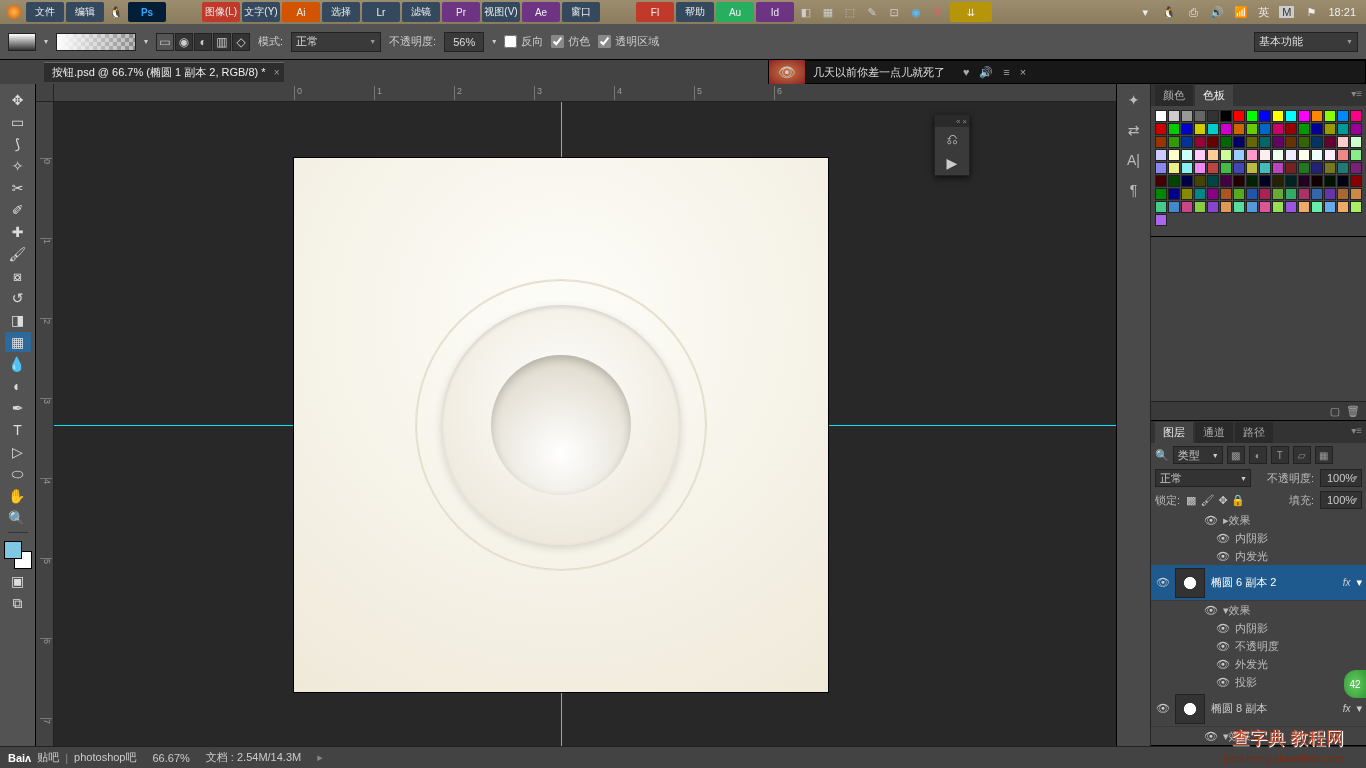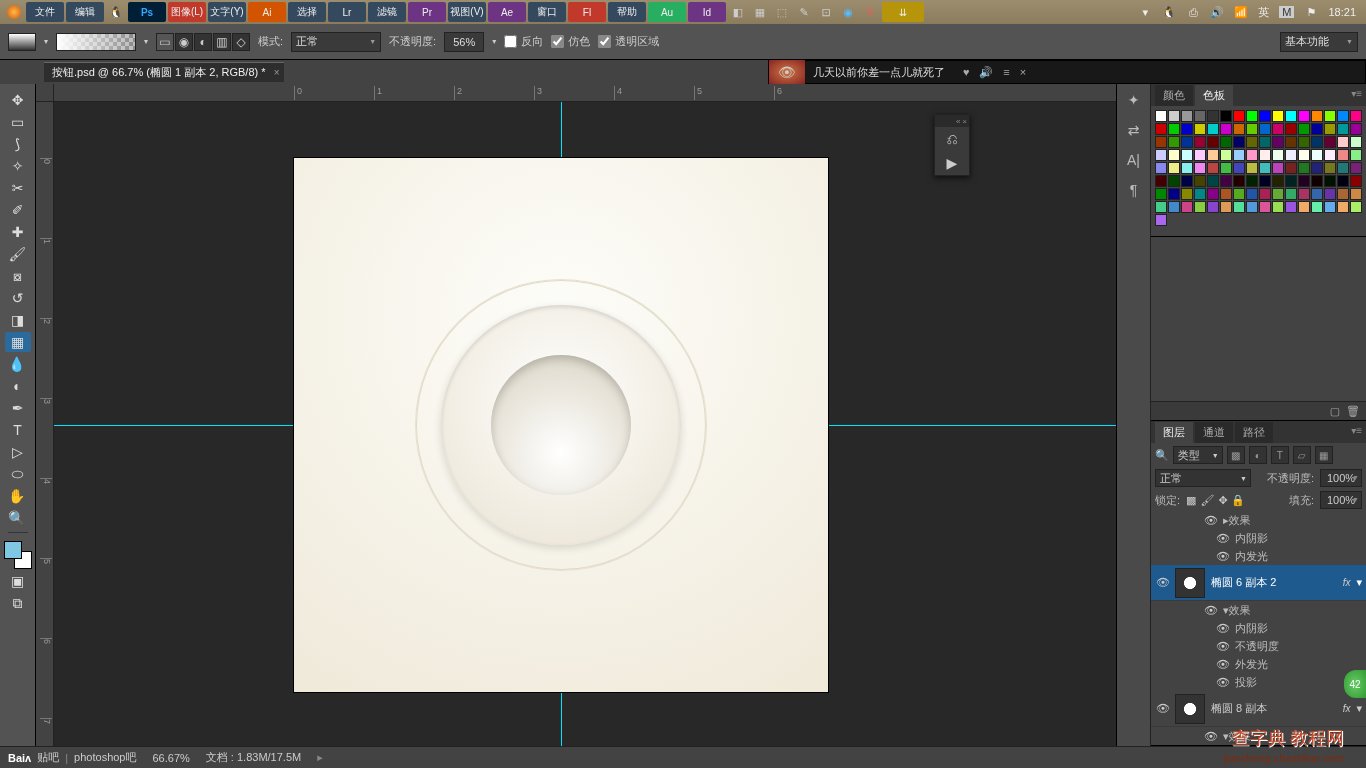--- a/index.html
+++ b/index.html
@@ -2,21 +2,21 @@
 <html><head>
 <meta charset="utf-8">
 <style>
 * { margin:0; padding:0; box-sizing:border-box; font-family:"Microsoft YaHei",sans-serif; user-select:none; }
 body { width:1366px; height:768px; background:#333; overflow:hidden; color:#ccc; font-size:11px; position:relative; }
 
 
 .taskbar { height:24px; background:linear-gradient(#9d8d6f,#8b7c5e); display:flex; align-items:center; padding:0 4px; gap:2px; }
 .tbtn { width:38px; height:20px; display:flex; align-items:center; justify-content:center; border-radius:2px; font-size:10px; color:#eee; cursor:pointer; }
 .tbtn-icon { width:20px; height:20px; display:flex; align-items:center; justify-content:center; }
-.tb-red{background:#c0392b;} .tb-orange{background:#d35400;} .tb-purple{background:#6c3483;} .tb-green{background:#27ae60;} .tb-yellow{background:#b7950b;} .tb-dark{background:#34495e;}
+.tb-red{background:#c0392b;margin-left:34px;} .tb-orange{background:#d35400;} .tb-purple{background:#6c3483;} .tb-green{background:#27ae60;} .tb-yellow{background:#b7950b;} .tb-dark{background:#34495e;}
 .ps-icon{background:#001e36;color:#31a8ff;font-weight:bold;font-size:10px;}
 .taskbar .spacer{flex:1;}
 .sys-tray{display:flex;gap:10px;align-items:center;color:#eee;font-size:11px;padding-right:6px;}
 .sys-icon{width:14px;height:14px;display:flex;align-items:center;justify-content:center;}
 
 
 .options-bar{height:36px;background:#535353;display:flex;align-items:center;padding:0 8px;gap:8px;border-bottom:1px solid #000;}
 .opt-swatch{width:28px;height:18px;background:linear-gradient(#fff,#333);border:1px solid #222;}
 .opt-grad{width:80px;height:18px;background:repeating-conic-gradient(#888 0 25%,#bbb 0 50%) 0/8px 8px;border:1px solid #222;position:relative;}
 .opt-grad::after{content:"";position:absolute;inset:0;background:linear-gradient(to right,#fff,#0000);}
@@ -195,21 +195,21 @@
       <span>反向</span>
     </label>
   <label class="opt-chk">
       <input type="checkbox" checked="" style="">
       <span>仿色</span>
     </label>
   <label class="opt-chk">
       <input type="checkbox" checked="" style="">
       <span>透明区域</span>
     </label>
-  <div class="opt-select workspace-sel" style="width:78px;">基本功能</div>
+  <div class="opt-select workspace-sel" style="width:104px;">基本功能</div>
 </div>
 
 <div class="doc-bar">
   <div class="doc-tab">
     <span>按钮.psd @ 66.7% (椭圆 1 副本 2, RGB/8) *</span>
     <span class="close">×</span>
   </div>
 
   <div class="notif" style="position:absolute;left:768px;top:60px;">
     <div class="notif-icon">👁</div>
@@ -547,19 +547,19 @@
 </div>
 
 <div class="status-bar">
   <div class="status-left">
     <span class="baidu">Baiʌ</span>
     <span>贴吧</span>
     <span style="color:#888;">|</span>
     <span>photoshop吧</span>
   </div>
   <span>66.67%</span>
-  <span>文档 : 1.83M/17.5M</span>
+  <span>文档 : 2.54M/14.3M</span>
     <span style="color:#888;">▸</span>
 </div>
 
 <div class="green-badge">42</div>
 <div class="wm1">查字典 教程网</div>
 <div class="wm2">jiaocheng.chazidian.com</div>
 
 </body></html>

